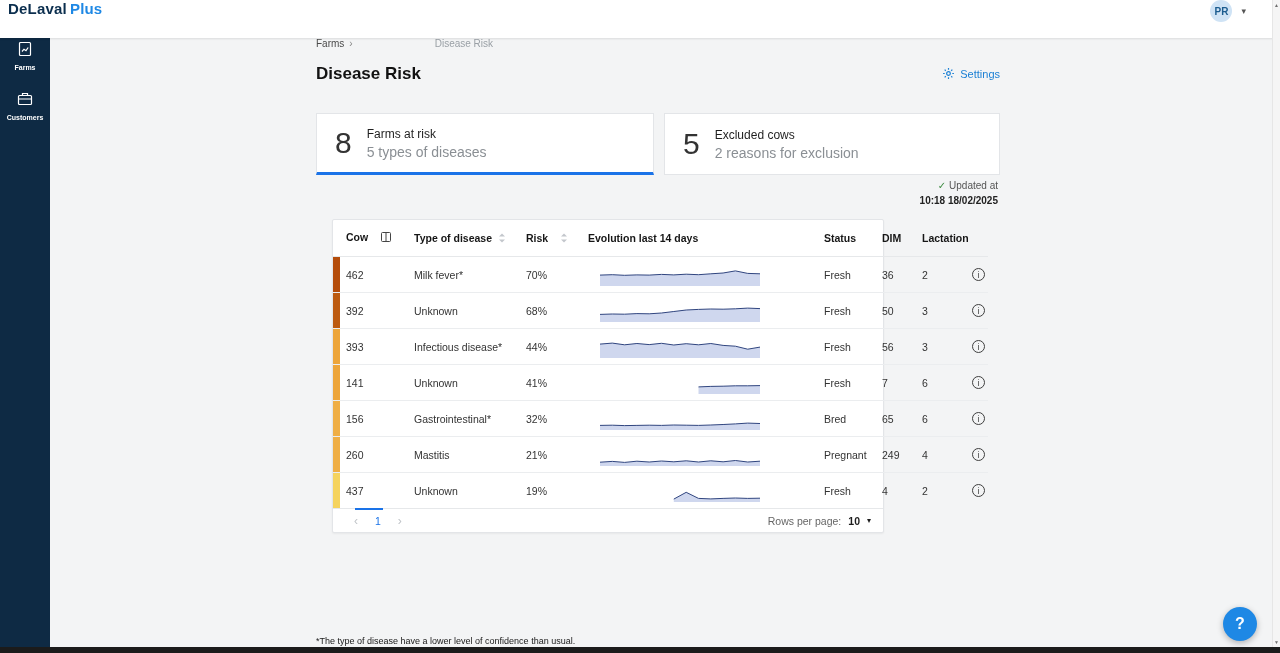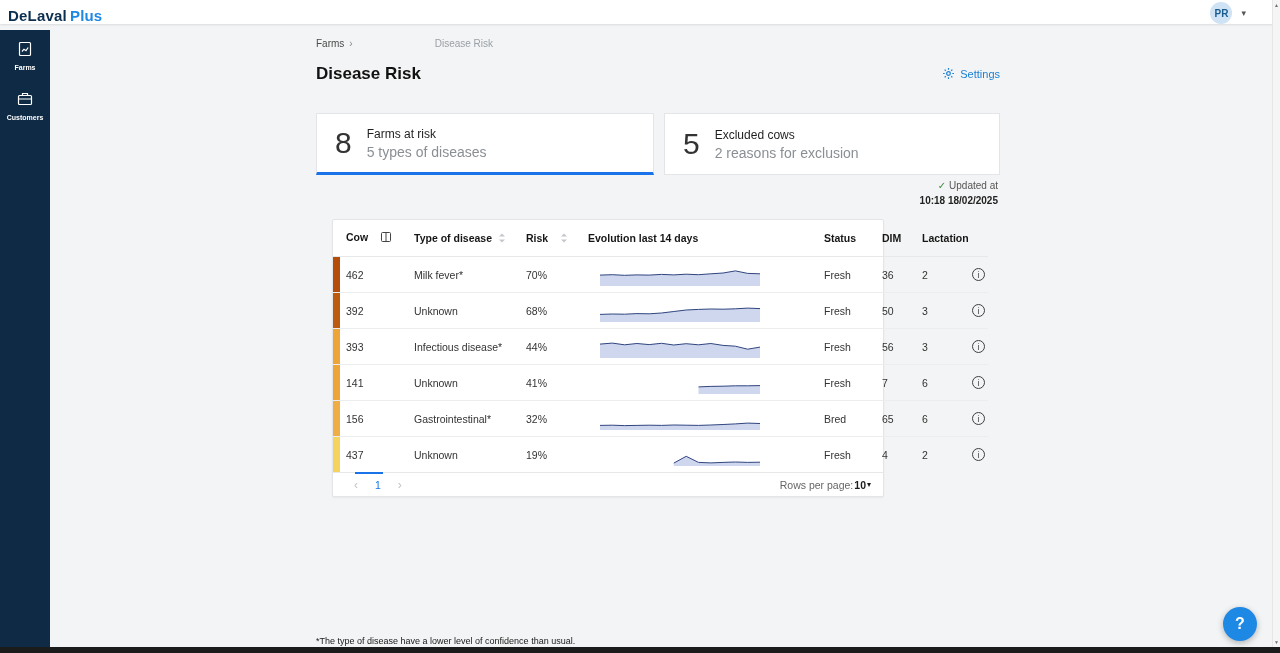--- a/index.html
+++ b/index.html
@@ -5,22 +5,22 @@
   * { box-sizing: border-box; }
   html,body { margin:0; padding:0; }
   body {
     width:1280px; height:653px; position:relative; overflow:hidden;
     font-family:"Liberation Sans", sans-serif;
     background:#f3f4f5;
   }
 
   
   .topbar {
-    position:absolute; top:0; left:0; right:0; height:24px; background:#fff;
-    display:flex; align-items:flex-end; justify-content:space-between;
+    position:absolute; top:0; left:0; right:0; height:38px; background:#fff;
+    display:flex; align-items:flex-start; justify-content:space-between;
     padding:0 34px 0 8px; z-index:6; box-shadow:0 1px 2px rgba(0,0,0,.10);
   }
   .brand { font-size:15px; font-weight:800; letter-spacing:.2px; }
   .brand .primary { color:#0b2e4e; }
   .brand .secondary { color:#1e88e5; margin-left:3px; }
   .userbox { display:flex; align-items:center; gap:9px; }
   .avatar {
     width:22px; height:22px; border-radius:50%; background:#cfe3f5; color:#1b5c8f;
     font-size:10px; font-weight:bold; display:flex; align-items:center; justify-content:center;
   }
@@ -83,21 +83,21 @@
     color:#3f3f3f; font-size:8.5px; align-items:center; justify-content:center; cursor:pointer;
   }
 
   .pagination {
     position:relative; display:flex; align-items:center; height:24px;
     border-top:1px solid #e6e8ea; padding:0 12px; font-size:10.5px; color:#666;
   }
   .page-indicator { position:absolute; top:-1px; left:22px; width:28px; height:2px; background:#1a73e8; }
   .page-prev, .page-next { color:#c0c4c8; padding:0 9px; cursor:pointer; font-size:12px; }
   .page-num { color:#1a73e8; padding:0 8px; cursor:pointer; }
-  .rows-per-page { margin-left:auto; display:flex; align-items:center; gap:1px; color:#666; cursor:pointer; }
+  .rows-per-page { margin-left:auto; display:flex; align-items:center; gap:7px; color:#666; cursor:pointer; }
   .rpp-value { color:#1d1d1d; font-weight:bold; }
   .rpp-caret { font-size:8px; color:#1d1d1d; }
 
   .footnote { position:absolute; top:606px; left:0; font-size:9px; color:#202020; }
 
   
   .help-btn {
     position:absolute; right:23px; bottom:12px; width:34px; height:34px; border:none; border-radius:50%;
     background:#1e88e5; color:#fff; font-size:16px; font-weight:bold; cursor:pointer;
     box-shadow:0 2px 6px rgba(0,0,0,.28); z-index:9;
@@ -321,20 +321,38 @@
                 <path class="line" d="M0.0 18.4 L12.3 18.2 L24.6 18.6 L36.9 18.4 L49.2 18.2 L61.5 18.4 L73.8 18.0 L86.2 18.2 L98.5 18.4 L110.8 18.0 L123.1 17.5 L135.4 16.9 L147.7 16.1 L160.0 16.5"></path>
       </svg>
     </td>
     <td class="c-status">Bred</td>
     <td class="c-dim">65</td>
     <td class="c-lact">6</td>
     <td class="c-info"><span class="info-icon">i</span></td>
   </tr>
           <tr class="trow">
     <td class="bar-cell">
+              <div class="risk-bar" style="background: rgb(239, 174, 69);"></div>
+            </td>
+    <td class="c-cow">260</td>
+    <td class="c-disease">Mastitis</td>
+    <td class="c-risk">21%</td>
+    <td class="c-evo">
+      <svg class="spark" width="160" height="24" viewBox="0 0 160 24">
+        <path class="area" d="M0.0 19.2 L12.3 18.4 L24.6 19.4 L36.9 18.2 L49.2 19.0 L61.5 18.0 L73.8 18.8 L86.2 17.8 L98.5 19.0 L110.8 17.8 L123.1 18.8 L135.4 17.5 L147.7 19.0 L160.0 18.2 L160.0 23 L0.0 23 Z"></path>
+                <path class="line" d="M0.0 19.2 L12.3 18.4 L24.6 19.4 L36.9 18.2 L49.2 19.0 L61.5 18.0 L73.8 18.8 L86.2 17.8 L98.5 19.0 L110.8 17.8 L123.1 18.8 L135.4 17.5 L147.7 19.0 L160.0 18.2"></path>
+      </svg>
+    </td>
+    <td class="c-status">Pregnant</td>
+    <td class="c-dim">249</td>
+    <td class="c-lact">4</td>
+    <td class="c-info"><span class="info-icon">i</span></td>
+  </tr>
+          <tr class="trow">
+    <td class="bar-cell">
               <div class="risk-bar" style="background: rgb(245, 211, 94);"></div>
             </td>
     <td class="c-cow">437</td>
     <td class="c-disease">Unknown</td>
     <td class="c-risk">19%</td>
     <td class="c-evo">
       <svg class="spark" width="160" height="24" viewBox="0 0 160 24">
         <path class="area" d="M73.8 20.1 L86.2 13.3 L98.5 19.4 L110.8 19.9 L123.1 19.4 L135.4 19.0 L147.7 19.4 L160.0 19.2 L160.0 23 L73.8 23 Z"></path>
                 <path class="line" d="M73.8 20.1 L86.2 13.3 L98.5 19.4 L110.8 19.9 L123.1 19.4 L135.4 19.0 L147.7 19.4 L160.0 19.2"></path>
       </svg>

